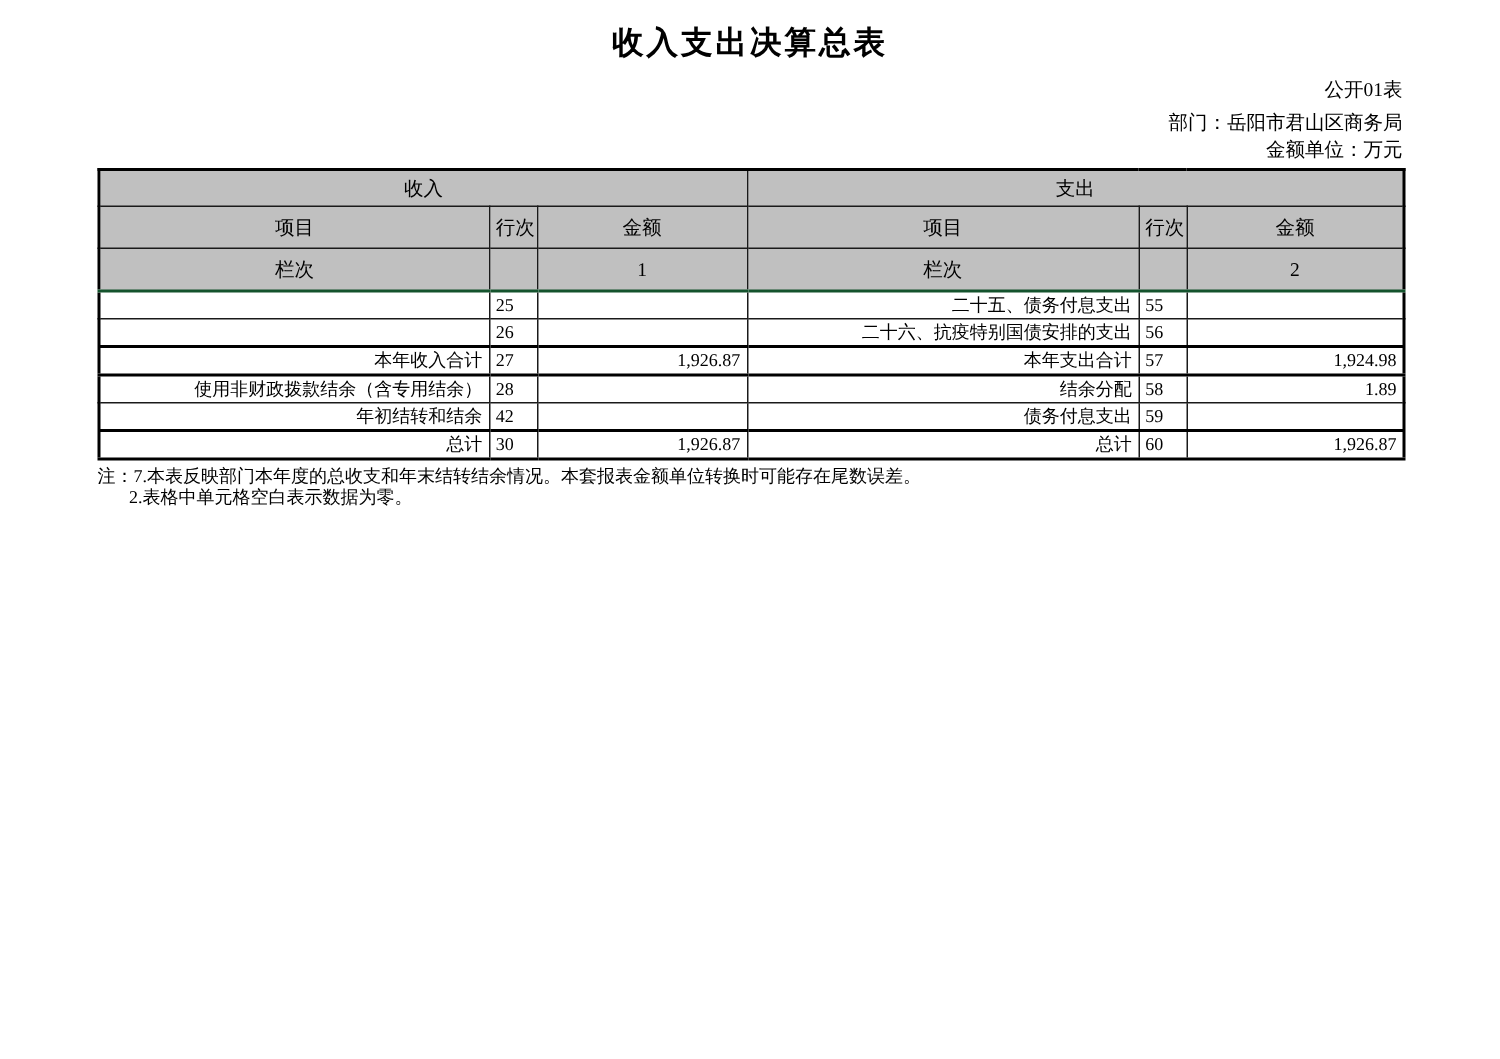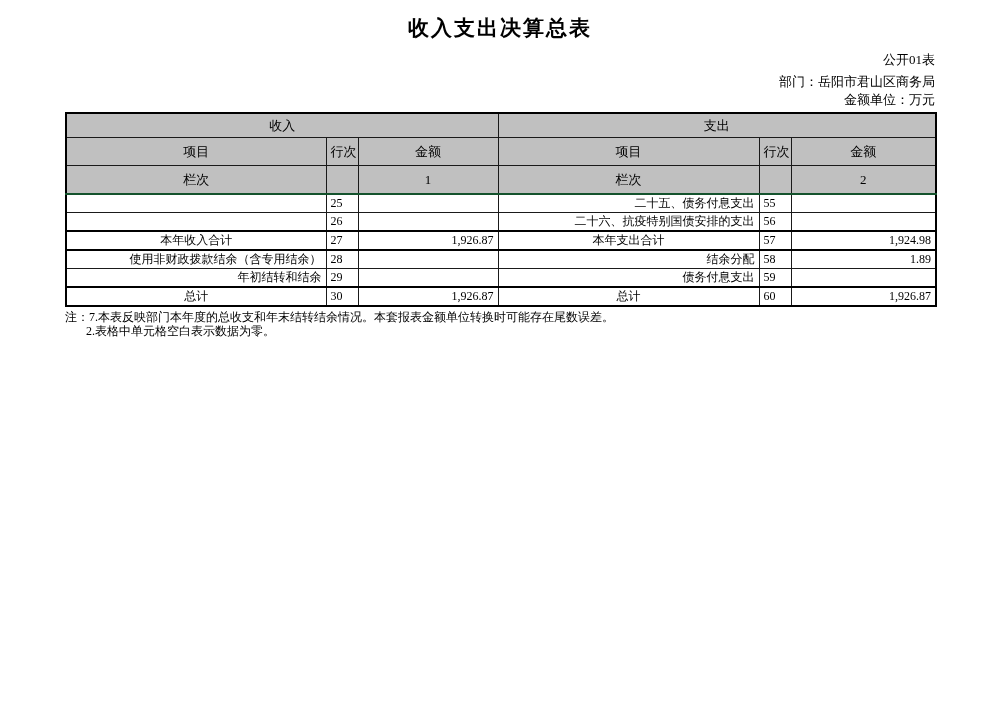--- a/index.html
+++ b/index.html
@@ -26,21 +26,21 @@
   table.main th,table.main td{
     border:1px solid #1a1a1a;padding:0 4px;font-weight:normal;
     font-size:12px;overflow:hidden;white-space:nowrap;
   }
   tr.sec-row th{height:23px;font-size:13px;}
   tr.colhead-row th{height:27px;font-size:13px;}
   tr.index-row td{height:27px;font-size:13px;}
   .hdr{background:#c0c0c0;text-align:center;}
   tr.data-row td{height:17px;background:#fff;}
   td.item{text-align:right;}
-  td.item.c{text-align:center;}
+  td.item.c{}
   td.rowno{text-align:left;}
   td.amt{text-align:right;}
   td.mid,th.mid{border-left:2px solid #000;}
   tr.hdr-bottom td{border-bottom:2px solid #14532d;}
   tr.total td{border-top:2px solid #000;border-bottom:2px solid #000;}
   .notes{
     margin:3px 65px 0 65px;font-size:12px;line-height:14px;
   }
   .notes .l2{padding-left:21px;}
 </style>
@@ -112,21 +112,21 @@
     <tr class="data-row">
       <td class="item">使用非财政拨款结余（含专用结余）</td>
       <td class="rowno">28</td>
       <td class="amt"></td>
       <td class="item mid">结余分配</td>
       <td class="rowno">58</td>
       <td class="amt">1.89</td>
     </tr>
     <tr class="data-row">
       <td class="item">年初结转和结余</td>
-      <td class="rowno">29</td>
+      <td class="rowno">42</td>
       <td class="amt"></td>
       <td class="item mid">债务付息支出</td>
       <td class="rowno">59</td>
       <td class="amt"></td>
     </tr>
     <tr class="data-row total">
       <td class="item c">总计</td>
       <td class="rowno">30</td>
       <td class="amt">1,926.87</td>
       <td class="item c mid">总计</td>

